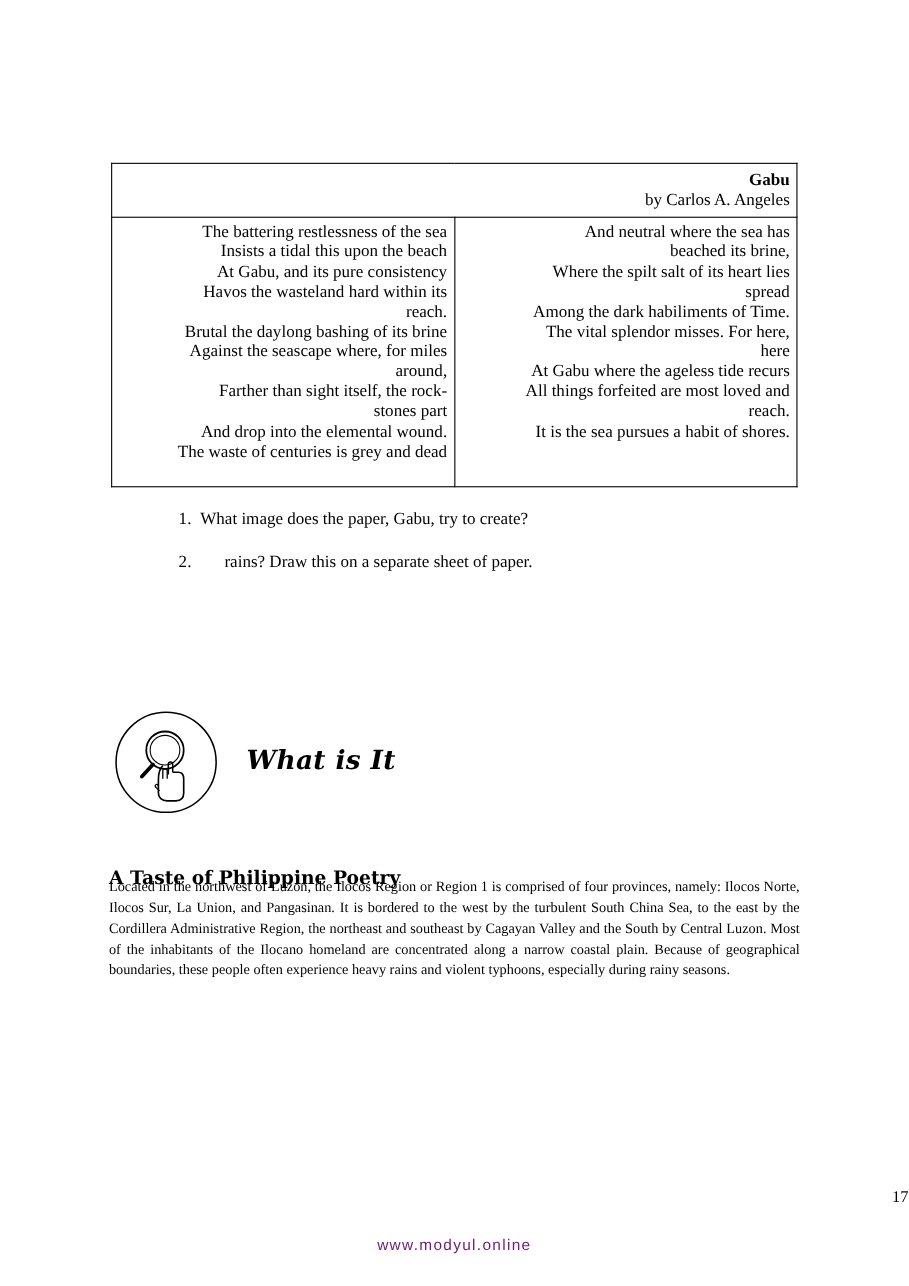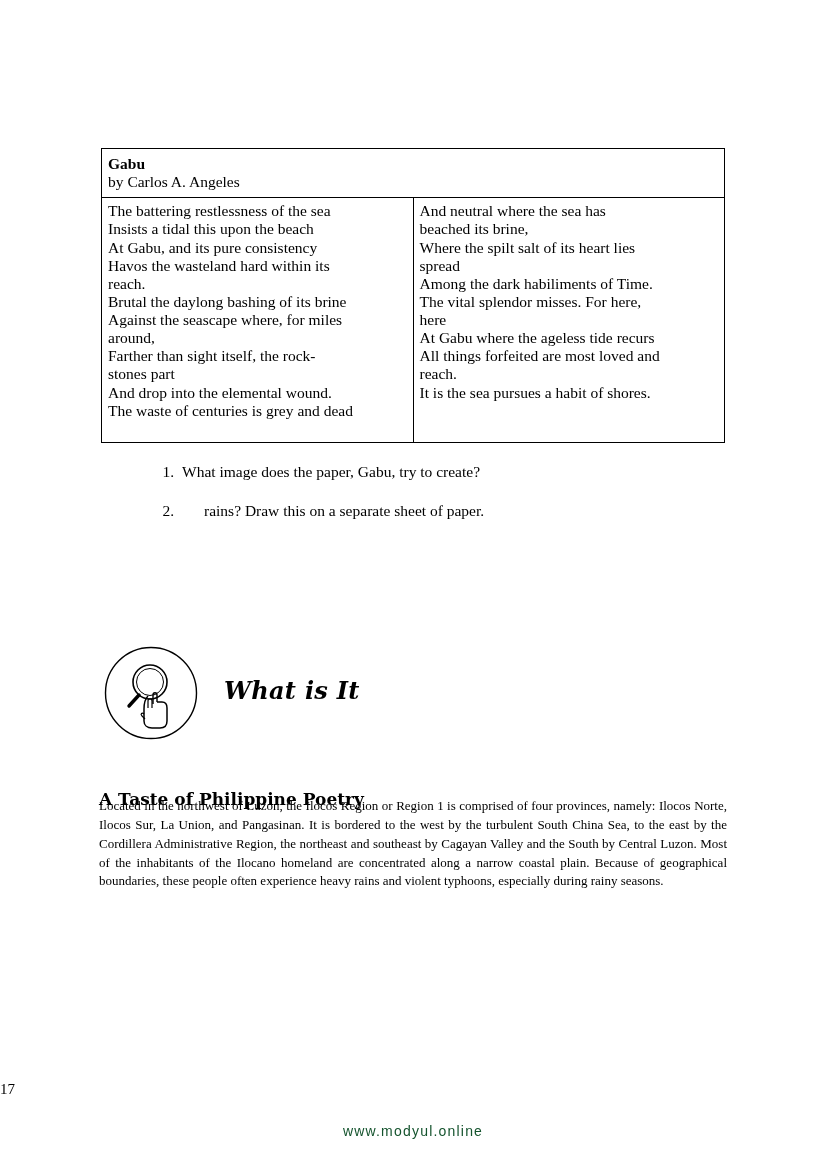--- a/index.html
+++ b/index.html
@@ -30,21 +30,21 @@
     top: 148px;
     width: 624px;
     border: 1px solid #000;
     border-collapse: collapse;
     table-layout: fixed;
   }
   .poem-table td {
     border: 1px solid #000;
     padding: 4px 6px 6px 6px;
     vertical-align: top;
-    text-align: left;
+    text-align: right;
     font-size: 15.5px;
     line-height: 1.17;
   }
   .poem-head {
     padding-top: 6px !important;
     padding-bottom: 6px !important;
   }
   .poem-title {
     font-weight: bold;
     display: block;
@@ -127,32 +127,32 @@
     line-height: 1.45;
     text-align: justify;
   }
 
   
   .page-number {
     position: absolute;
     left: 0;
     top: 1081px;
     width: 826px;
-    text-align: left;
+    text-align: right;
     font-size: 15px;
   }
   .watermark {
     position: absolute;
     left: 0;
     top: 1123px;
     width: 826px;
     text-align: center;
     font-family: "Liberation Sans", sans-serif;
     font-size: 14px;
-    color: #14532d;
+    color: #701a75;
     letter-spacing: 1.2px;
   }
 </style>
 </head>
 <body>
 
 <div class="page">
 
   <table class="poem-table">
     <tbody>

